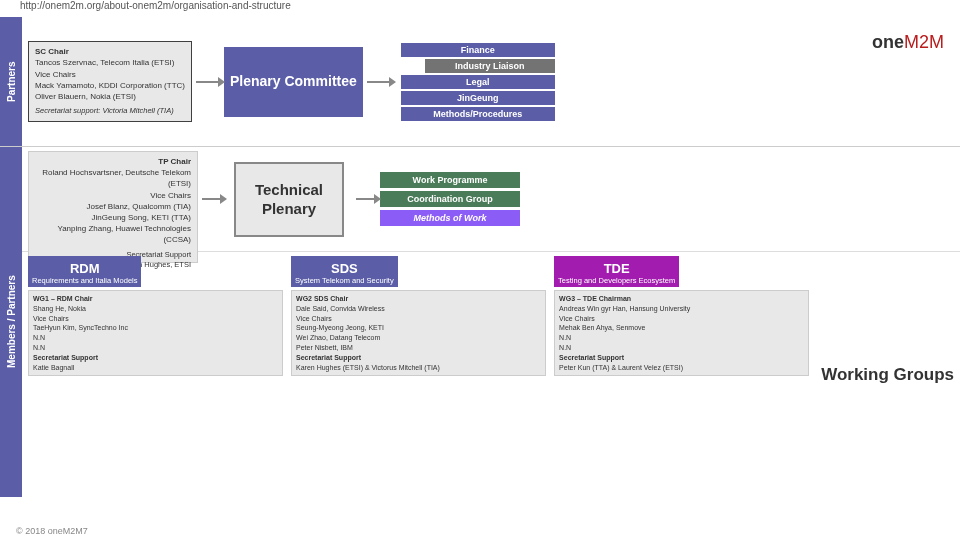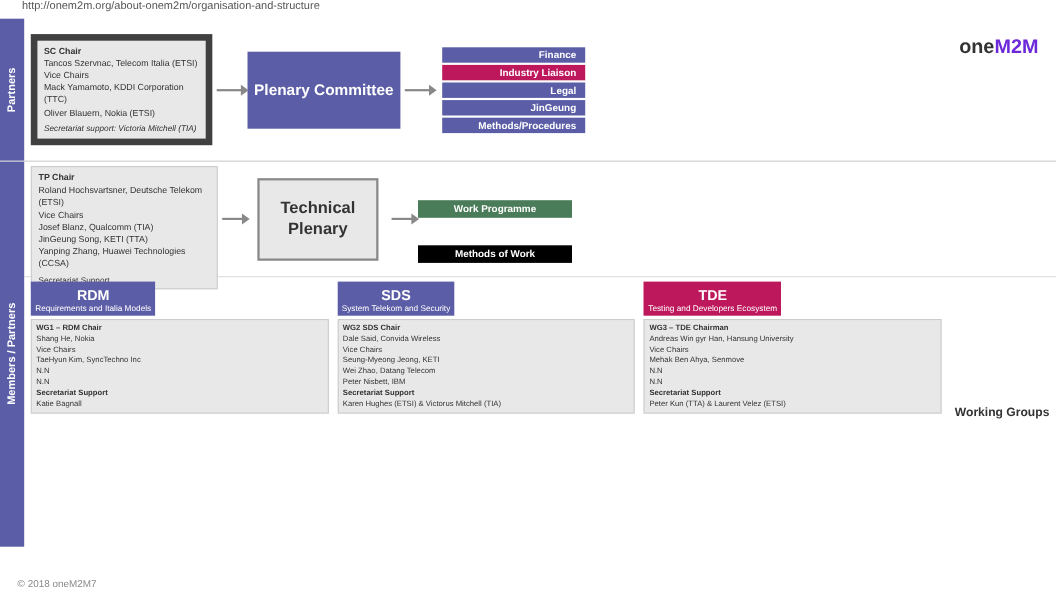--- a/index.html
+++ b/index.html
@@ -34,22 +34,22 @@
       align-items: center;
       margin-top: 24px;
     }
     .logo-one {
       font-size: 18px;
       font-weight: bold;
       color: #333;
     }
     .logo-m2m {
       font-size: 18px;
-      font-weight: bold;
-      color: #6d28d9;
+      font-weight: normal;
+      color: #b91c1c;
     }
 
     
     .main-container {
       display: flex;
       flex-direction: row;
       height: 480px;
       position: relative;
     }
 
@@ -79,21 +79,21 @@
       flex: 1;
       display: flex;
       flex-direction: row;
       align-items: center;
       padding: 4px 6px;
     }
 
     
     .sc-info-box {
       background: #e8e8e8;
-      border: 6px solid #404040;
+      border: 1px solid #404040;
       padding: 4px 6px;
       font-size: 8px;
       line-height: 1.4;
       color: #333;
       min-width: 150px;
       max-width: 165px;
     }
     .sc-info-box .support-line {
       margin-top: 4px;
       font-style: italic;
@@ -125,24 +125,24 @@
       align-self: center;
       gap: 2px;
     }
 
     .right-box {
       font-size: 9px;
       font-weight: bold;
       color: #fff;
       padding: 2px 8px;
       min-width: 130px;
-      text-align: right;
+      text-align: center;
     }
     .rb-finance { background: #5b5ea6; }
-    .rb-industry { background: #be185d; }
+    .rb-industry { background: #737373; margin-left: 24px; }
     .rb-legal { background: #5b5ea6; }
     .rb-marketing { background: #5b5ea6; }
     .rb-methods { background: #5b5ea6; }
 
     
     .members-section {
       display: flex;
       flex-direction: row;
       flex: 1;
     }
@@ -180,20 +180,21 @@
     .tp-info-box {
       background: #e8e8e8;
       border: 1px solid #ccc;
       padding: 4px 6px;
       font-size: 8px;
       line-height: 1.4;
       color: #333;
       min-width: 155px;
       max-width: 170px;
       height: 112px;
+      text-align: right;
     }
     .tp-info-box .support-section {
       margin-top: 4px;
       font-size: 7.5px;
     }
 
     .technical-plenary-box {
       background: #e8e8e8;
       border: 2px solid #888;
       color: #333;
@@ -217,25 +218,24 @@
       gap: 3px;
       align-self: center;
     }
     .tp-rb {
       font-size: 9px;
       font-weight: bold;
       color: #fff;
       padding: 3px 10px;
       min-width: 140px;
       text-align: center;
-      margin-top: 22px;
     }
     .tp-rb-wp { background: #4a7c59; }
     .tp-rb-cg { background: #4a7c59; }
-    .tp-rb-mow { background: #000000; }
+    .tp-rb-mow { background: #8b5cf6; font-style: italic; }
 
     
     .wg-section {
       display: flex;
       flex-direction: row;
       padding: 4px 6px;
       gap: 8px;
       flex: 1;
       align-items: flex-start;
     }
@@ -262,34 +262,34 @@
       padding: 5px 4px 2px 4px;
       min-width: 90px;
     }
     .wg-sub-text {
       font-size: 7.5px;
       font-weight: normal;
       display: block;
     }
     .wg-rdm { background: #5b5ea6; }
     .wg-sds { background: #5b5ea6; }
-    .wg-tde { background: #be185d; }
+    .wg-tde { background: #a21caf; }
 
     .wg-detail-box {
       background: #e8e8e8;
       border: 1px solid #ccc;
       padding: 3px 4px;
       font-size: 7px;
       line-height: 1.4;
       color: #333;
       flex: 1;
     }
 
     .working-groups-label {
-      font-size: 11px;
+      font-size: 17px;
       font-weight: bold;
       color: #333;
       align-self: center;
       white-space: nowrap;
       margin-left: 4px;
     }
 
     
     .page-footer {
       position: absolute;
@@ -384,20 +384,21 @@
               <span>Plenary</span>
             </div>
           </div>
 
           <div style="width:20px;height:2px;background:#888;position:relative;margin:0 4px;align-self:center;">
             <div style="position:absolute;right:-5px;top:-4px;border-top:5px solid transparent;border-bottom:5px solid transparent;border-left:7px solid #888;"></div>
           </div>
 
           <div class="tp-right-boxes">
             <div class="tp-rb tp-rb-wp" id="tp-rb-0">Work Programme</div>
+            <div class="tp-rb tp-rb-cg" id="tp-rb-1">Coordination Group</div>
             <div class="tp-rb tp-rb-mow" id="tp-rb-2">Methods of Work</div>
           </div>
         </div>
 
         <div class="wg-section">
 
           <div class="wg-group">
             <div class="wg-header-row">
               <div class="wg-main-box wg-rdm">
                 <span>RDM</span>

